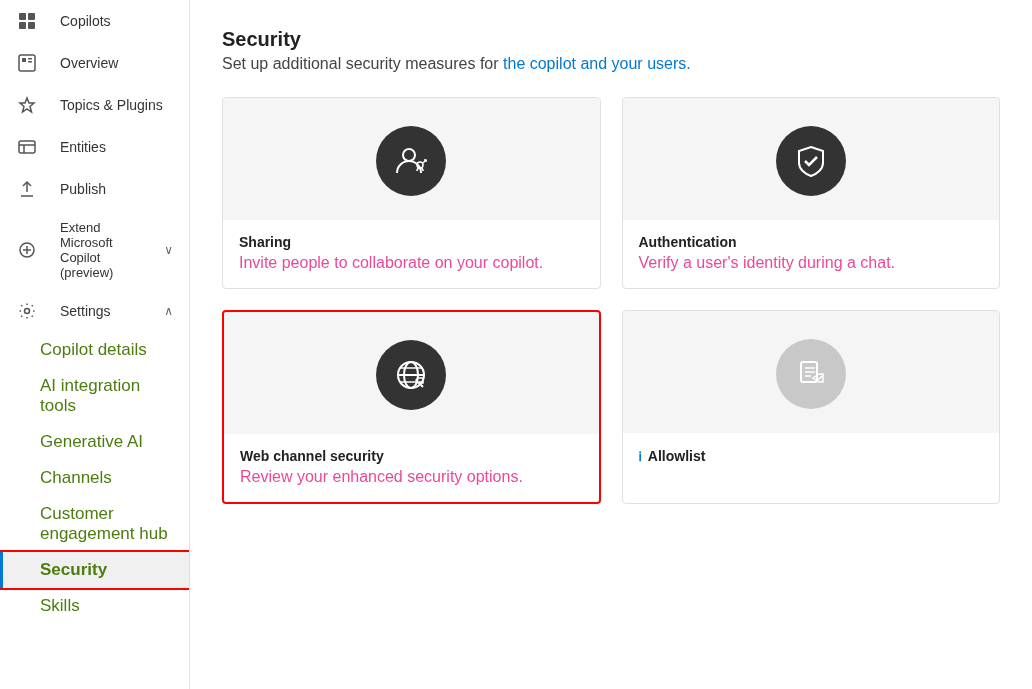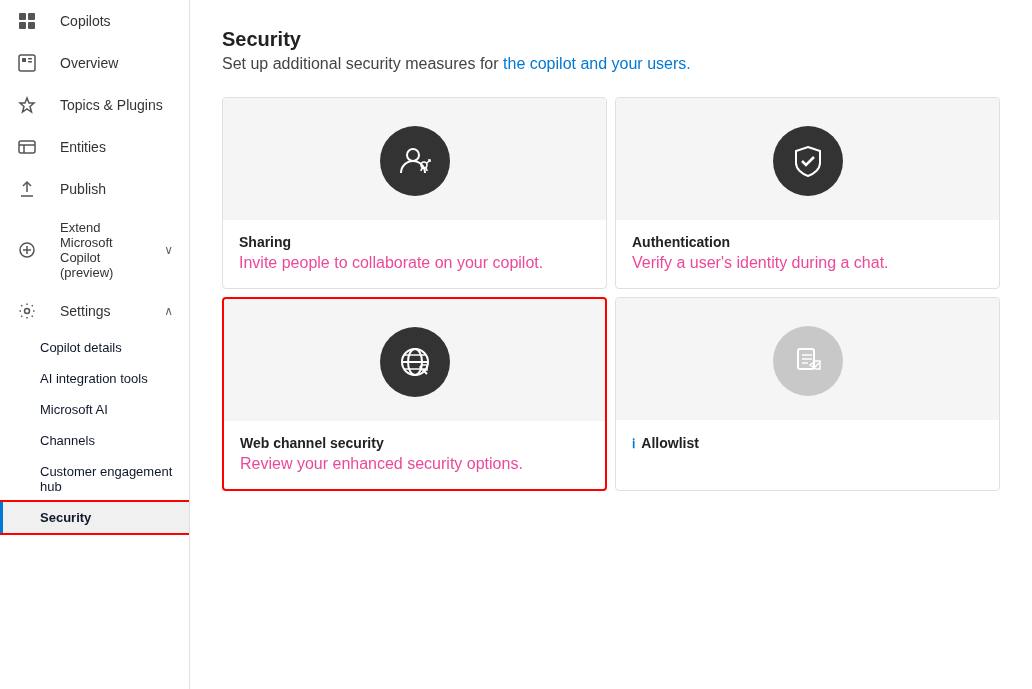--- a/index.html
+++ b/index.html
@@ -24,22 +24,22 @@
       font-size: 14px;
       color: #333;
       gap: 22px;
       position: relative;
     }
     .sidebar-sub-item {
       display: flex;
       align-items: center;
       padding: 8px 16px 8px 40px;
       cursor: pointer;
-      font-size: 13px;
-      color: #0f172a;
+      font-size: 17px;
+      color: #4d7c0f;
       position: relative;
     }
     .sidebar-sub-item.active-sub {
       border-left: 3px solid #0078d4;
       padding-left: 37px;
       font-weight: 600;
       background: #f0f0f0;
     }
     .sidebar-sub-item.outlined {
       outline: 2px solid red;
@@ -74,21 +74,21 @@
     .page-subtitle {
       font-size: 16px;
       color: #444;
       margin-bottom: 24px;
     }
     .page-subtitle a { color: #0078d4; text-decoration: none; }
 
     .cards-grid {
       display: grid;
       grid-template-columns: 1fr 1fr;
-      gap: 8px;
+      gap: 21px;
     }
     .card {
       border: 1px solid #e0e0e0;
       border-radius: 4px;
       padding: 0;
       background: #fff;
       cursor: pointer;
       display: flex;
       flex-direction: column;
       align-items: flex-start;
@@ -225,31 +225,34 @@
     <span class="chevron">∧</span>
   </div>
 
   <div class="sidebar-sub-item">
     <span>Copilot details</span>
   </div>
   <div class="sidebar-sub-item">
     <span>AI integration tools</span>
   </div>
   <div class="sidebar-sub-item">
-    <span>Microsoft AI</span>
+    <span>Generative AI</span>
   </div>
   <div class="sidebar-sub-item">
     <span>Channels</span>
   </div>
   <div class="sidebar-sub-item">
     <span>Customer engagement hub</span>
   </div>
 
   <div class="sidebar-sub-item active-sub outlined">
     <span>Security</span>
+  </div>
+  <div class="sidebar-sub-item">
+    <span>Skills</span>
   </div>
 </nav>
 
 <main class="main">
   <h1 class="page-title">Security</h1>
   <p class="page-subtitle">
     Set up additional security measures for <a>the copilot and your users.</a>
   </p>
 
   <div class="cards-grid">

